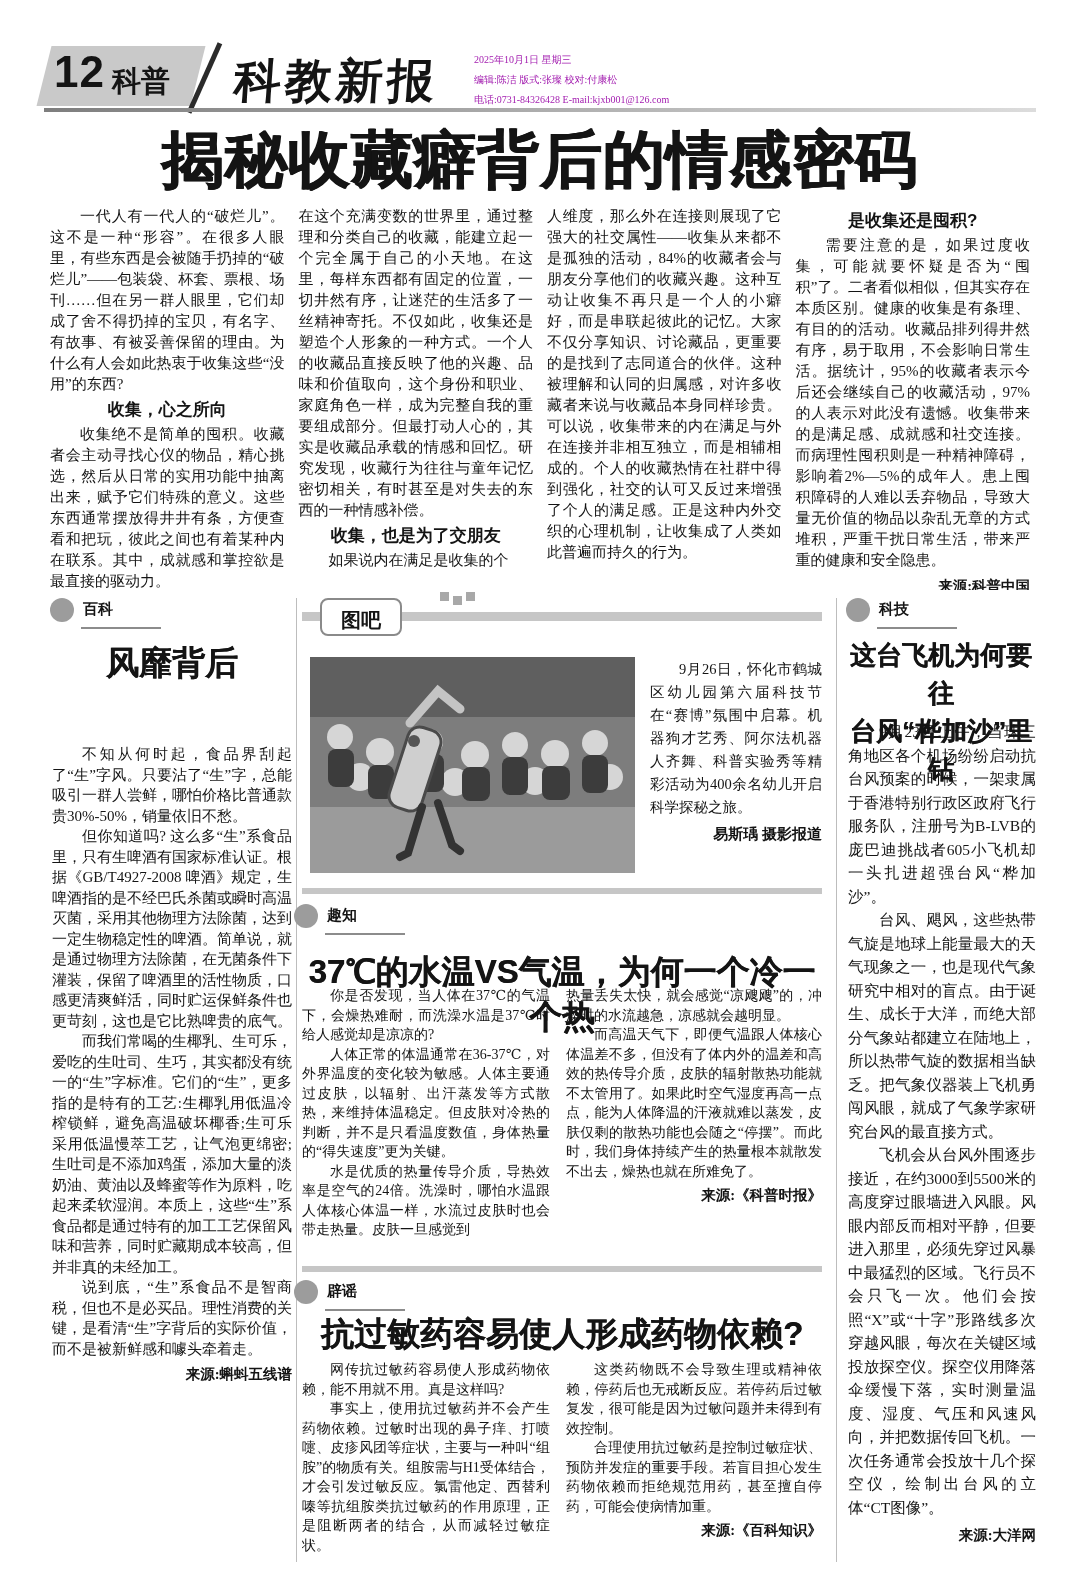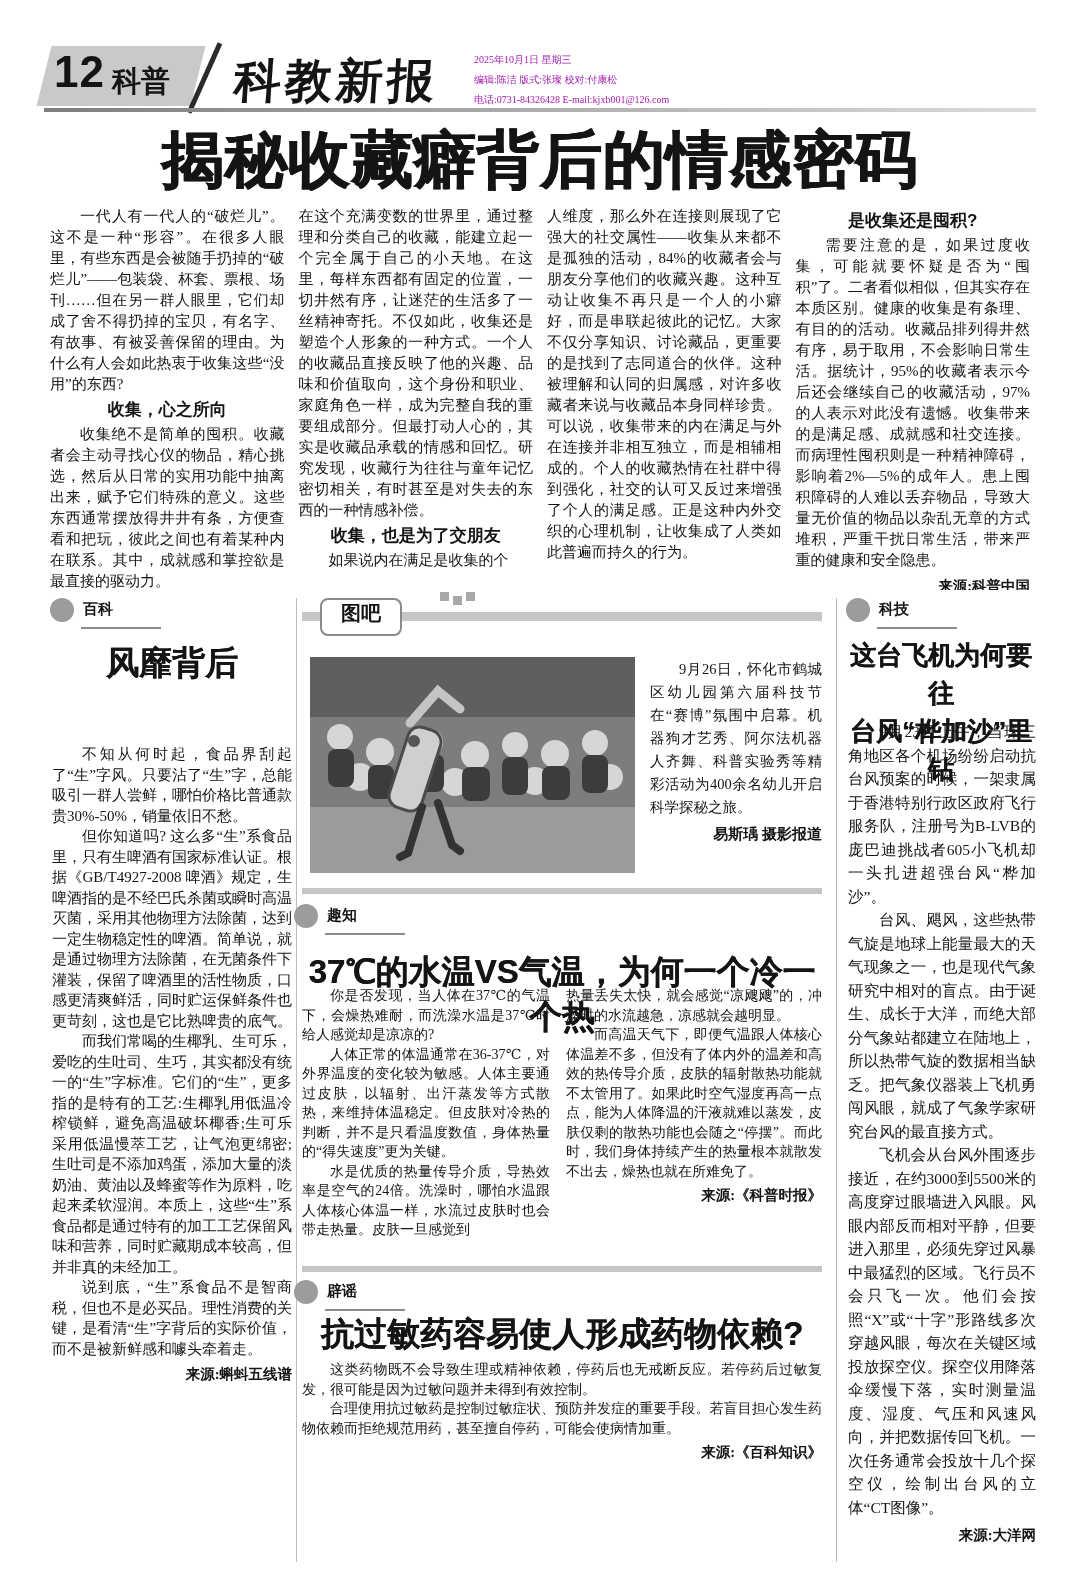--- a/index.html
+++ b/index.html
@@ -38,21 +38,21 @@
                font-size:33px;font-weight:900;line-height:45px;text-shadow:0.5px 0 currentColor;}
   .baike-text{left:52px;top:744px;width:240px;height:818px;font-size:15px;line-height:20.5px;
               text-align:justify;overflow:hidden;}
   
   .keji-title{left:846px;top:636px;width:190px;text-align:center;font-family:"Liberation Sans",sans-serif;
               font-size:26px;font-weight:900;line-height:38px;text-shadow:0.5px 0 currentColor;}
   .keji-text{left:848px;top:720px;width:188px;height:842px;font-size:15.5px;line-height:23.5px;
              text-align:justify;overflow:hidden;}
   
   .tuba-tab{left:320px;top:598px;width:78px;height:34px;border:2px solid #8a8a8a;border-radius:8px;
-            background:#fff;display:flex;align-items:flex-start;justify-content:center;
+            background:#fff;display:flex;align-items:flex-end;justify-content:center;
             font-family:"Liberation Sans",sans-serif;font-size:20px;font-weight:900;z-index:2;}
   .sq{width:9px;height:9px;background:#a8a8a8;position:absolute;}
   .tuba-title{left:302px;top:612px;width:520px;text-align:center;font-family:"Liberation Sans",sans-serif;
               font-size:36px;font-weight:900;text-shadow:0.5px 0 currentColor;}
   .photo{left:310px;top:657px;width:325px;height:216px;background:#777;}
   .caption{left:650px;top:658px;width:172px;font-size:14.5px;line-height:23px;text-align:justify;}
   .credit{text-align:right;font-weight:bold;font-size:15px;margin-top:4px;}
   
   .mid-title{left:302px;top:938px;width:520px;text-align:center;font-family:"Liberation Sans",sans-serif;
              font-size:33px;font-weight:900;text-shadow:0.5px 0 currentColor;}
@@ -188,20 +188,24 @@
     </div>
   </div>
   <div class="abs hbar" style="left:302px;top:1266px;width:520px;height:6px;"></div>
 
   <div class="abs tag" style="left:294px;top:1280px;">
     <span class="tag-dot"></span>
     <span class="tag-label">辟谣</span>
   </div>
   <div class="abs mid-title" style="top:1312px;">抗过敏药容易使人形成药物依赖?</div>
   <div class="abs two-cols" style="top:1360px;height:202px;">
+    <div class="c1">
+      <p class="p">网传抗过敏药容易使人形成药物依赖，能不用就不用。真是这样吗?</p>
+      <p class="p">事实上，使用抗过敏药并不会产生药物依赖。过敏时出现的鼻子痒、打喷嚏、皮疹风团等症状，主要与一种叫“组胺”的物质有关。组胺需与H1受体结合，才会引发过敏反应。氯雷他定、西替利嗪等抗组胺类抗过敏药的作用原理，正是阻断两者的结合，从而减轻过敏症状。</p>
+    </div>
     <div class="c2">
       <p class="p">这类药物既不会导致生理或精神依赖，停药后也无戒断反应。若停药后过敏复发，很可能是因为过敏问题并未得到有效控制。</p>
       <p class="p">合理使用抗过敏药是控制过敏症状、预防并发症的重要手段。若盲目担心发生药物依赖而拒绝规范用药，甚至擅自停药，可能会使病情加重。</p>
       <div class="src">来源:《百科知识》</div>
     </div>
   </div>
 
   <div class="abs tag" style="left:846px;top:598px;">
     <span class="tag-dot"></span>
     <span class="tag-label">科技</span>

